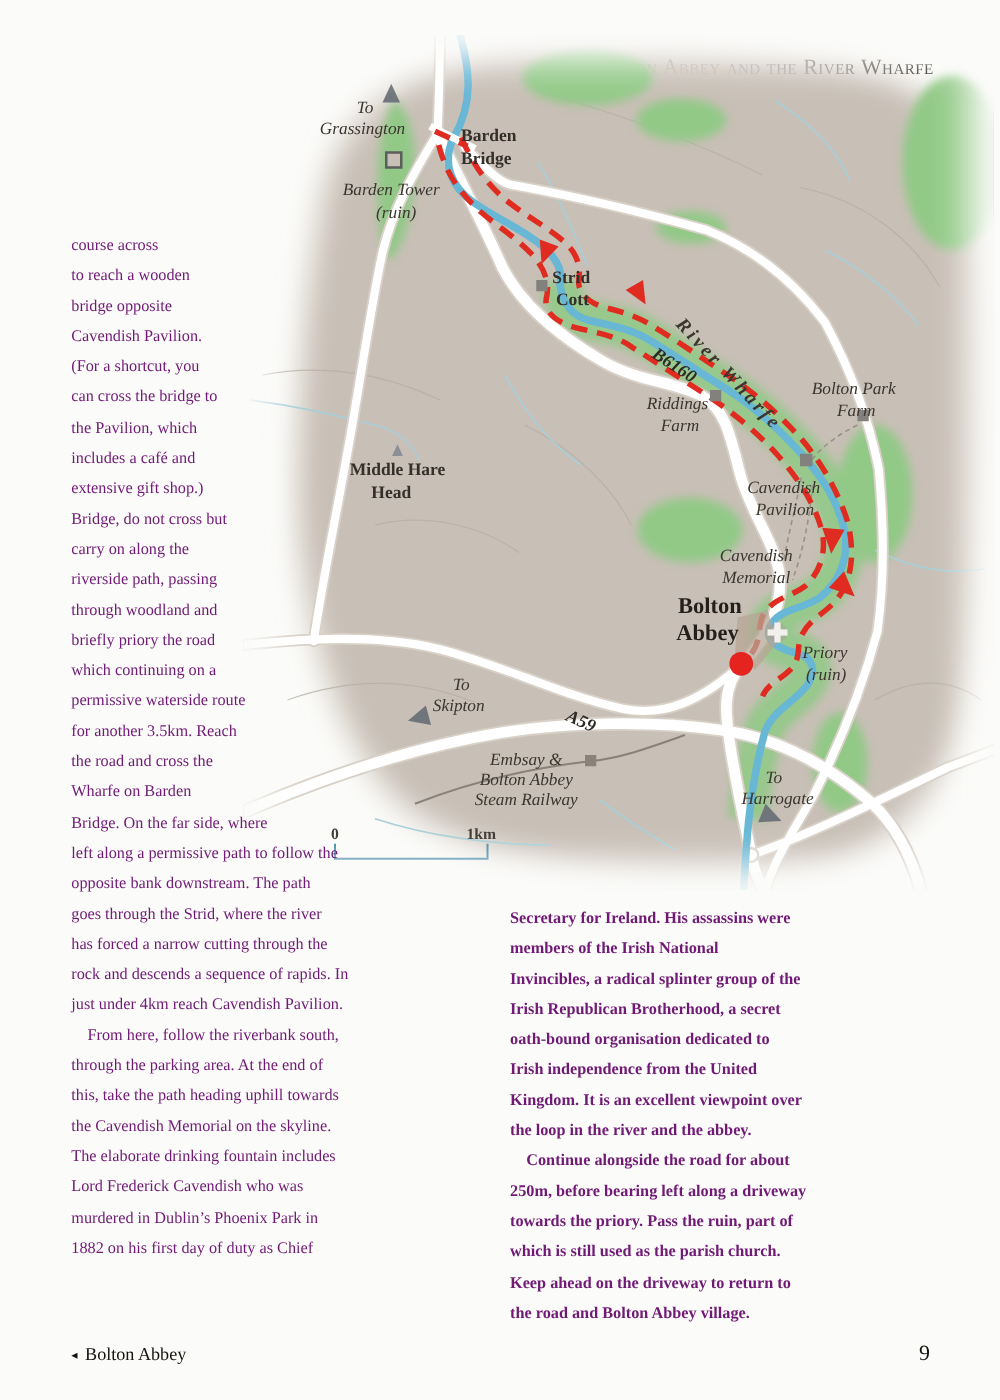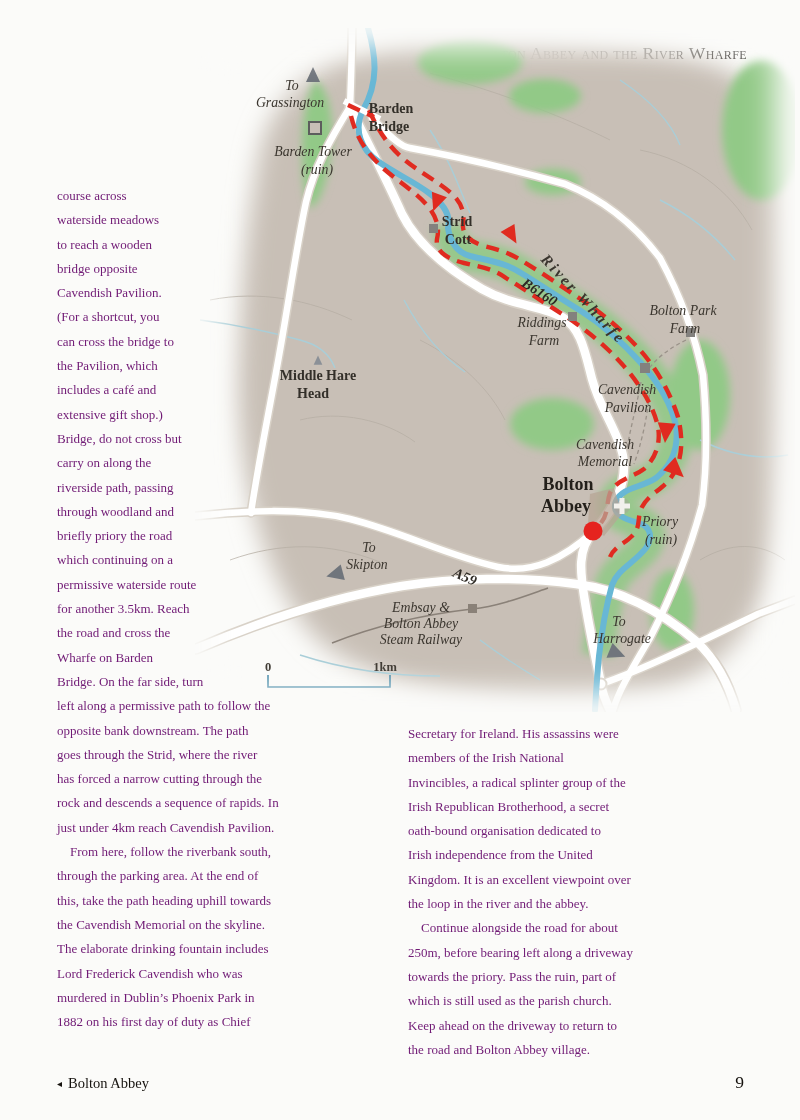--- a/index.html
+++ b/index.html
@@ -11,21 +11,21 @@
   .header {
     position:absolute; top:43px; right:53px;
     font-variant:small-caps; font-size:17.5px; letter-spacing:.4px;
     color:#14110d;
   }
   .map-wrap { position:absolute; left:195px; top:28px; width:600px; height:684px; }
   .map-wrap svg { display:block; }
   .col { position:absolute; color:#701a75; font-size:13px; }
   .col .tl { height:24.3px; line-height:24.3px; white-space:pre; }
   .col-left  { left:57px;  top:184px; width:352px; }
-  .col-right { left:408px; top:722px; width:352px; }
+  .col-right { left:408px; top:722px; width:352px;font-weight:bold; }
   .footer {
     position:absolute; left:57px; right:56px; top:1072px;
     display:flex; justify-content:space-between; align-items:baseline;
     color:#16130f;
     text-align:center;
   }
   .footer-section { font-size:14.5px; }
   .footer-section .tri { font-size:10px; margin-right:6px; position:relative; top:-1px; }
   .page-num { font-size:17.5px; }
 
@@ -226,40 +226,39 @@
         <text class="m-scale" x="385" y="671" fill="#3e85a5">1km</text>
       </g>
       <path fill="none" stroke-width="1.6" d="M268,675 L268,687 L390,687 L390,675" stroke="#3e85a5"></path>
 
       <rect x="191" y="24" width="608" height="692" fill="none" stroke="#fbfbf9" stroke-width="48" filter="url(#f-edge)"></rect>
     </svg>
   </div>
 
   <div class="col col-left">
       <div class="tl">course across</div>
-      <div class="tl">waterside meadows</div>
       <div class="tl">to reach a wooden</div>
       <div class="tl">bridge opposite</div>
       <div class="tl">Cavendish Pavilion.</div>
       <div class="tl">(For a shortcut, you</div>
       <div class="tl">can cross the bridge to</div>
       <div class="tl">the Pavilion, which</div>
       <div class="tl">includes a café and</div>
       <div class="tl">extensive gift shop.)</div>
       <div class="tl">Bridge, do not cross but</div>
       <div class="tl">carry on along the</div>
       <div class="tl">riverside path, passing</div>
       <div class="tl">through woodland and</div>
       <div class="tl">briefly priory the road</div>
       <div class="tl">which continuing on a</div>
       <div class="tl">permissive waterside route</div>
       <div class="tl">for another 3.5km. Reach</div>
       <div class="tl">the road and cross the</div>
       <div class="tl">Wharfe on Barden</div>
-      <div class="tl">Bridge. On the far side, turn</div>
+      <div class="tl">Bridge. On the far side, where</div>
       <div class="tl">left along a permissive path to follow the</div>
       <div class="tl">opposite bank downstream. The path</div>
       <div class="tl">goes through the Strid, where the river</div>
       <div class="tl">has forced a narrow cutting through the</div>
       <div class="tl">rock and descends a sequence of rapids. In</div>
       <div class="tl">just under 4km reach Cavendish Pavilion.</div>
       <div class="tl"> From here, follow the riverbank south,</div>
       <div class="tl">through the parking area. At the end of</div>
       <div class="tl">this, take the path heading uphill towards</div>
       <div class="tl">the Cavendish Memorial on the skyline.</div>

